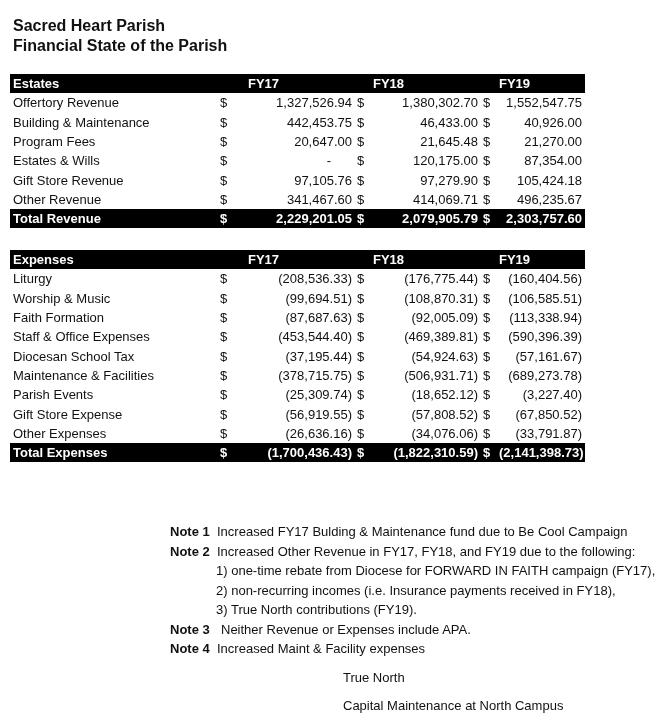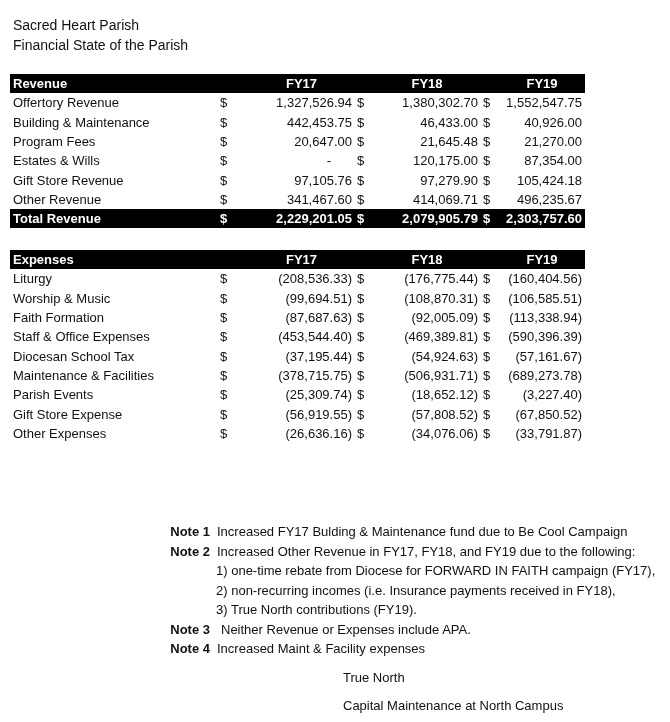--- a/index.html
+++ b/index.html
@@ -1,48 +1,48 @@
 <!DOCTYPE html>
 <html><head>
 <meta charset="utf-8">
 <style>
   html, body { margin: 0; padding: 0; background: #ffffff; }
   body {
     width: 670px; height: 722px; position: relative; overflow: hidden;
     font-family: "Liberation Sans", "DejaVu Sans", sans-serif;
     color: #111; font-size: 13px;
   }
-  .title { position: absolute; left: 13px; font-weight: normal; font-size: 14px; }
+  .title { position: absolute; left: 13px; font-weight: bold; font-size: 16px; }
   #t1 { top: 17px; }
   #t2 { top: 37px; }
 
   table.fin {
     position: absolute; left: 10px; width: 575px;
     border-collapse: collapse; table-layout: fixed;
   }
   table.fin td { padding: 0; height: 19.3px; line-height: 19px; white-space: nowrap; font-size: 13px; }
   table.fin col.c-label { width: 208px; }
   table.fin col.c-d1 { width: 30px; }
   table.fin col.c-v1 { width: 107px; }
   table.fin col.c-d2 { width: 18px; }
   table.fin col.c-v2 { width: 108px; }
   table.fin col.c-d3 { width: 18px; }
   table.fin col.c-v3 { width: 86px; }
   table.fin tr.head td, table.fin tr.total td { background: #000; color: #fff; font-weight: bold; }
-  table.fin tr.head td.yr { text-align: center; }
+  table.fin tr.head td.yr { text-align: left; }
   table.fin td.lbl { padding-left: 3px; }
   table.fin td.dol { text-align: left; padding-left: 2px; }
   table.fin td.num { text-align: right; padding-right: 3px; }
   table.fin td.num.dash { padding-right: 24px; }
   #rev-table { top: 74px; }
   #exp-table { top: 250px; }
 
   .notes { position: absolute; left: 170px; top: 522px; font-size: 13px; line-height: 19.5px; }
   .note-row { display: flex; white-space: nowrap; }
-  .note-key { font-weight: bold; width: 40px; flex: none; text-align: right; }
+  .note-key { font-weight: bold; width: 40px; flex: none; }
   .note-text { padding-left: 0; margin-left: 7px; }
   .note-sub { padding-left: 46px; white-space: nowrap; }
   .note-sub2 { padding-left: 173px; white-space: nowrap; margin-top: 9px; }
   #note3 .note-text { padding-left: 4px; text-align: center; }
 </style>
 </head>
 <body>
 
 <div id="t1" class="title">Sacred Heart Parish</div>
 <div id="t2" class="title">Financial State of the Parish</div>
@@ -52,21 +52,21 @@
     <col class="c-label">
       <col class="c-d1">
       <col class="c-v1">
       <col class="c-d2">
       <col class="c-v2">
       <col class="c-d3">
       <col class="c-v3">
   </colgroup>
   <tbody id="rev-body">
       <tr class="head">
-        <td class="lbl">Revenue</td>
+        <td class="lbl">Estates</td>
         <td></td>
         <td class="yr">FY17</td>
         <td></td>
         <td class="yr">FY18</td>
         <td></td>
         <td class="yr">FY19</td>
       </tr>
       <tr>
         <td class="lbl">Offertory Revenue</td>
         <td class="dol">$</td>
@@ -227,20 +227,29 @@
       </tr>
       <tr>
         <td class="lbl">Other Expenses</td>
         <td class="dol">$</td>
         <td class="num">(26,636.16)</td>
         <td class="dol">$</td>
         <td class="num">(34,076.06)</td>
         <td class="dol">$</td>
         <td class="num">(33,791.87)</td>
       </tr>
+      <tr class="total">
+        <td class="lbl">Total Expenses</td>
+        <td class="dol">$</td>
+        <td class="num">(1,700,436.43)</td>
+        <td class="dol">$</td>
+        <td class="num">(1,822,310.59)</td>
+        <td class="dol">$</td>
+        <td class="num">(2,141,398.73)</td>
+      </tr>
     </tbody>
 </table>
 
 <div class="notes" id="notes">
     <div class="note-row" id="note1">
       <span class="note-key">Note 1</span>
       <span class="note-text">Increased FY17 Bulding &amp; Maintenance fund due to Be Cool Campaign</span>
     </div>
     <div class="note-row" id="note2">
       <span class="note-key">Note 2</span>

